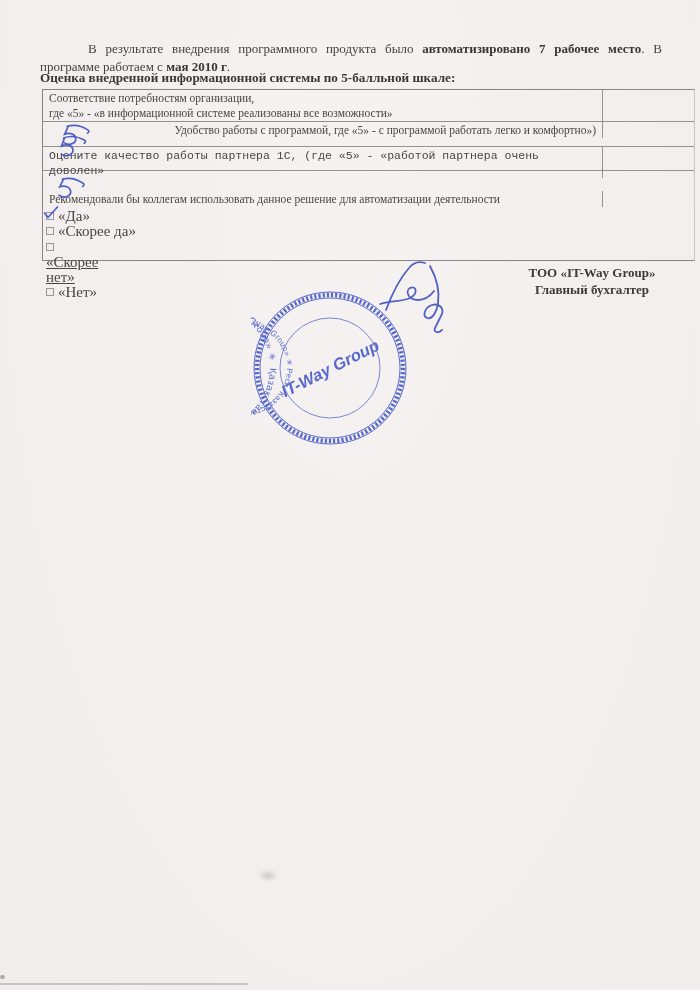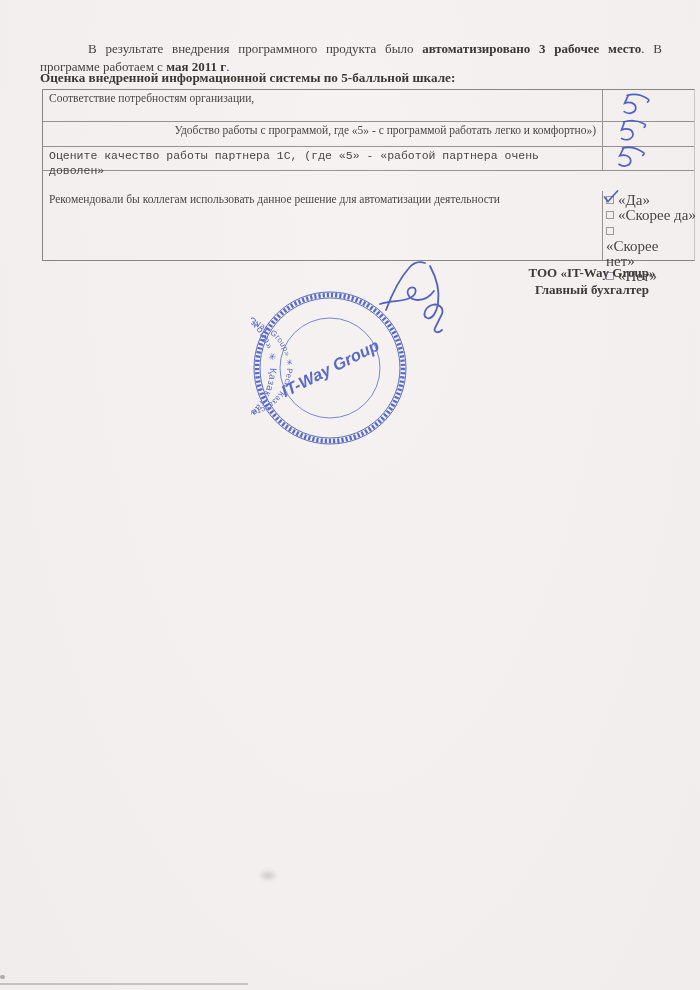--- a/index.html
+++ b/index.html
@@ -19,36 +19,36 @@
   .heading {
     position:absolute; left:40px; top:70px; width:622px;
     font-weight:bold; font-size:13.2px; color:#3b3734;
   }
   .tbl {
     position:absolute; left:42px; top:89px; width:651px;
     border:1px solid rgba(125,122,120,.9);
     border-right-color:rgba(125,122,120,.35);
     font-size:11.5px; line-height:15px; color:#4a4643;
   }
-  .trow { display:flex; border-bottom:1px solid rgba(125,122,120,.8); }
+  .trow { display:flex; border-bottom:1px solid rgba(125,122,120,.8);flex-direction:column; }
   .trow:last-child { border-bottom:none; }
   .c1 { width:560px; box-sizing:border-box; padding:1px 6px 0 6px;
         border-right:1px solid rgba(125,122,120,.8); }
   .c2 { flex:1; position:relative; overflow:visible; }
   .r1 { height:31px; } .r2 { height:24px;text-align:right; } .r3 { height:23px;font-family:Liberation Mono, monospace; } .r4 { height:69px;margin-top:20px; }
   .qline { display:block; }
   .score-svg { position:absolute; width:30px; height:27px; stroke:#3f51c1; fill:none;
                stroke-width:1.7; stroke-linecap:round; opacity:.9; }
   .s1 { left:18px; top:2px; transform:rotate(7deg); }
   .s2 { left:15px; top:-4px; transform:rotate(3deg); }
   .s3 { left:13px; top:-2px; transform:rotate(9deg); }
   .cell-options { position:absolute; left:3px; top:2px; width:95px; font-size:15px;
                   line-height:15.3px; color:#4a4643; }
   .opt { position:relative; }
-  .opt-wrap { width:64px; }
+  .opt-wrap { width:64px;text-decoration:underline; }
   .cb { display:inline-block; width:6px; height:6px; border:1px solid #98989d;
         margin-right:4px; vertical-align:1px; }
   .tick { position:absolute; left:-3px; top:-4px; width:16px; height:15px;
           stroke:#3f51c1; fill:none; stroke-width:1.7; stroke-linecap:round; opacity:.9; }
   .sig-name {
     position:absolute; top:265px; width:200px; text-align:center;
     font-weight:bold; font-size:13px; line-height:16.5px; color:#3e3a37;
   }
   .sig-left { left:92px; } .sig-right { left:492px; }
   .signature-svg { position:absolute; left:372px; top:254px; width:100px; height:88px;
@@ -64,28 +64,29 @@
   .scan-edge-line { position:absolute; left:0; top:983px; width:248px; height:2px;
                     background:rgba(138,130,132,.4); }
   .scan-edge-dot { position:absolute; left:0; top:975px; width:5px; height:4px;
                    background:rgba(115,106,110,.5); border-radius:2px; }
 </style>
 </head>
 <body>
 
 <div class="page">
 
-  <p class="intro"><span>В результате внедрения программного продукта было </span><b>автоматизировано 3 рабочее место</b><span>. В программе работаем с </span><b>мая 2011 г</b><span>.</span></p>
+  <p class="intro"><span>В результате внедрения программного продукта было </span><b>автоматизировано 7 рабочее место</b><span>. В программе работаем с </span><b>мая 2010 г</b><span>.</span></p>
 
   <div class="heading">Оценка внедренной информационной системы по 5-балльной шкале:</div>
 
   <div class="tbl">
     <div class="trow r1">
       <div class="c1">
         <span class="qline">Соответствие потребностям организации,</span>
+        <span class="qline">где «5» - «в информационной системе реализованы все возможности»</span>
       </div>
       <div class="c2">
         <svg class="score-svg s1" viewBox="0 0 30 26" aria-label="5">
             <path d="M5,4 C12,1 20,2 26,5 C27.4,5.6 27.6,7.2 26,8.2 M6,4 L3.5,12 C8,9.5 14,10.5 15,15 C16,19.5 10,23.5 4,20.5"></path>
           </svg>
       </div>
     </div>
     <div class="trow r2">
       <div class="c1">
         <span class="qline">Удобство работы с программой, где «5» - с программой работать легко и комфортно»)</span>

